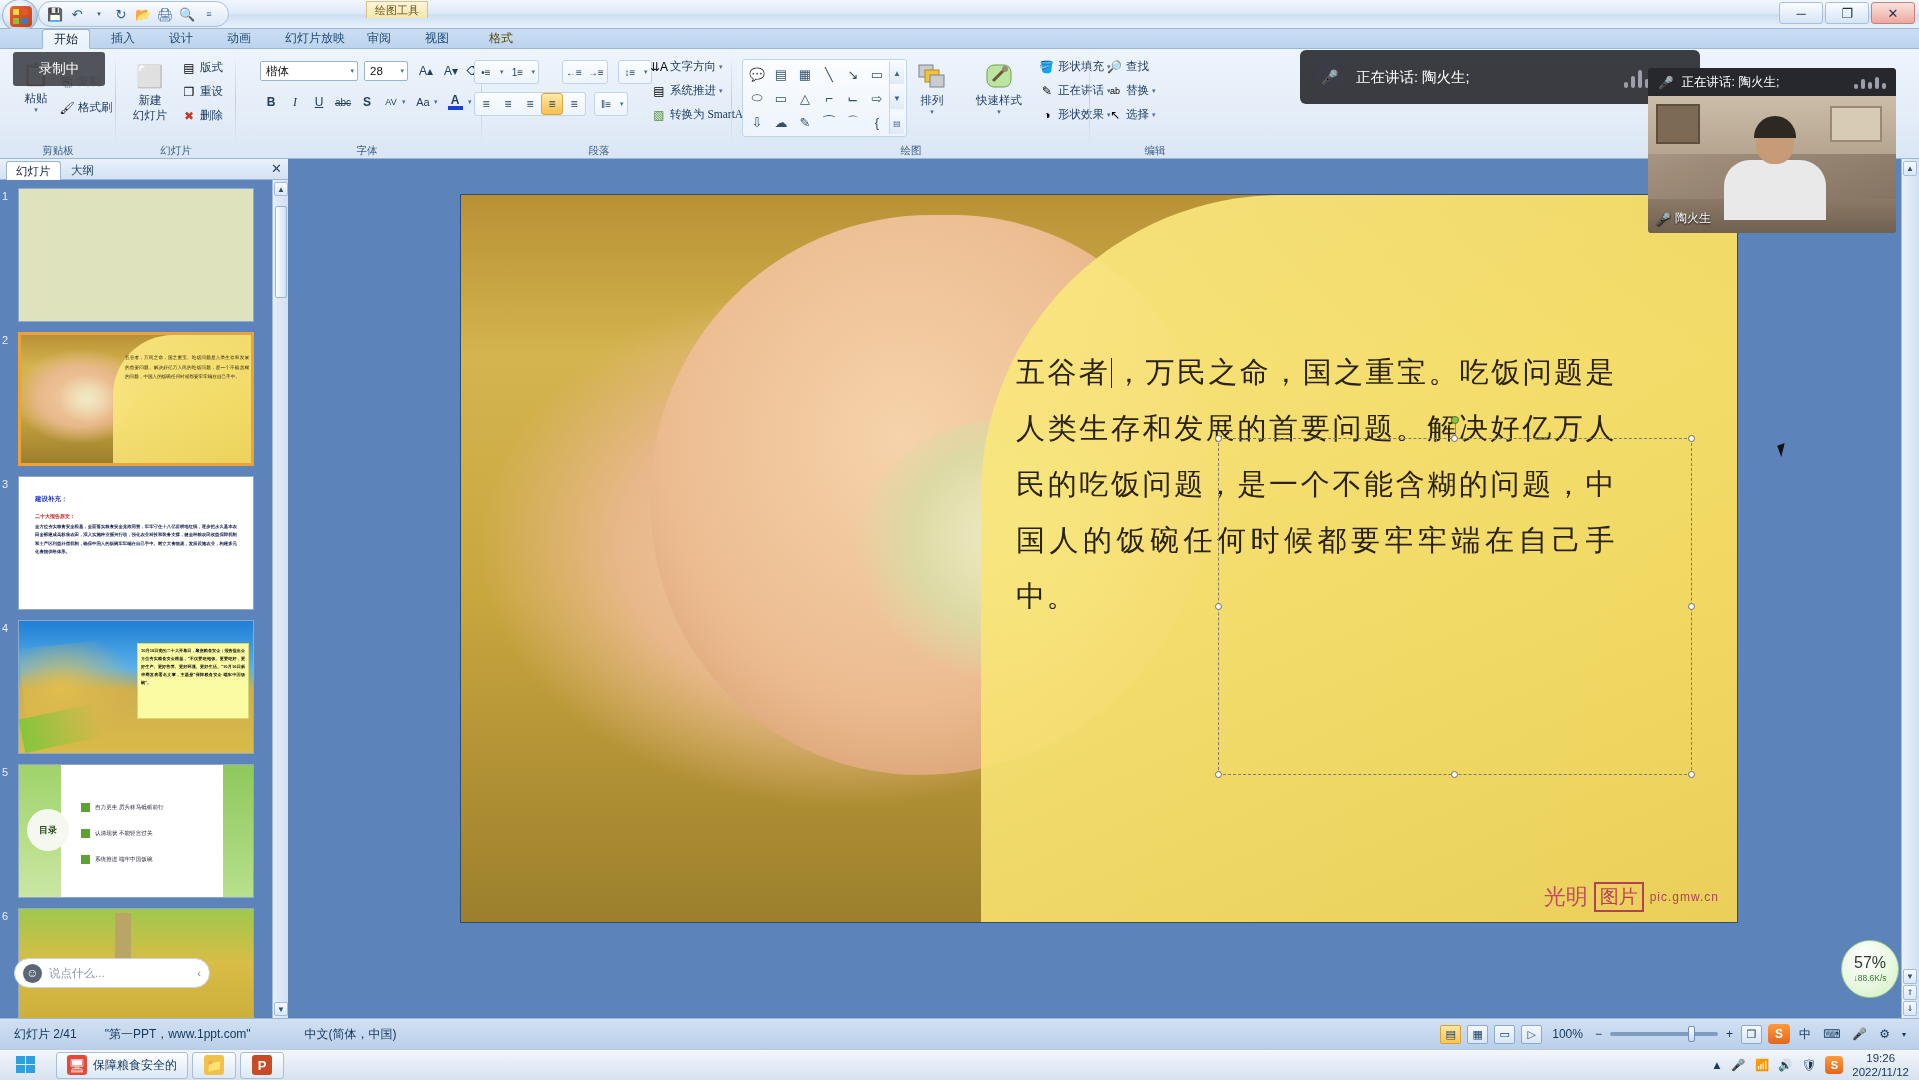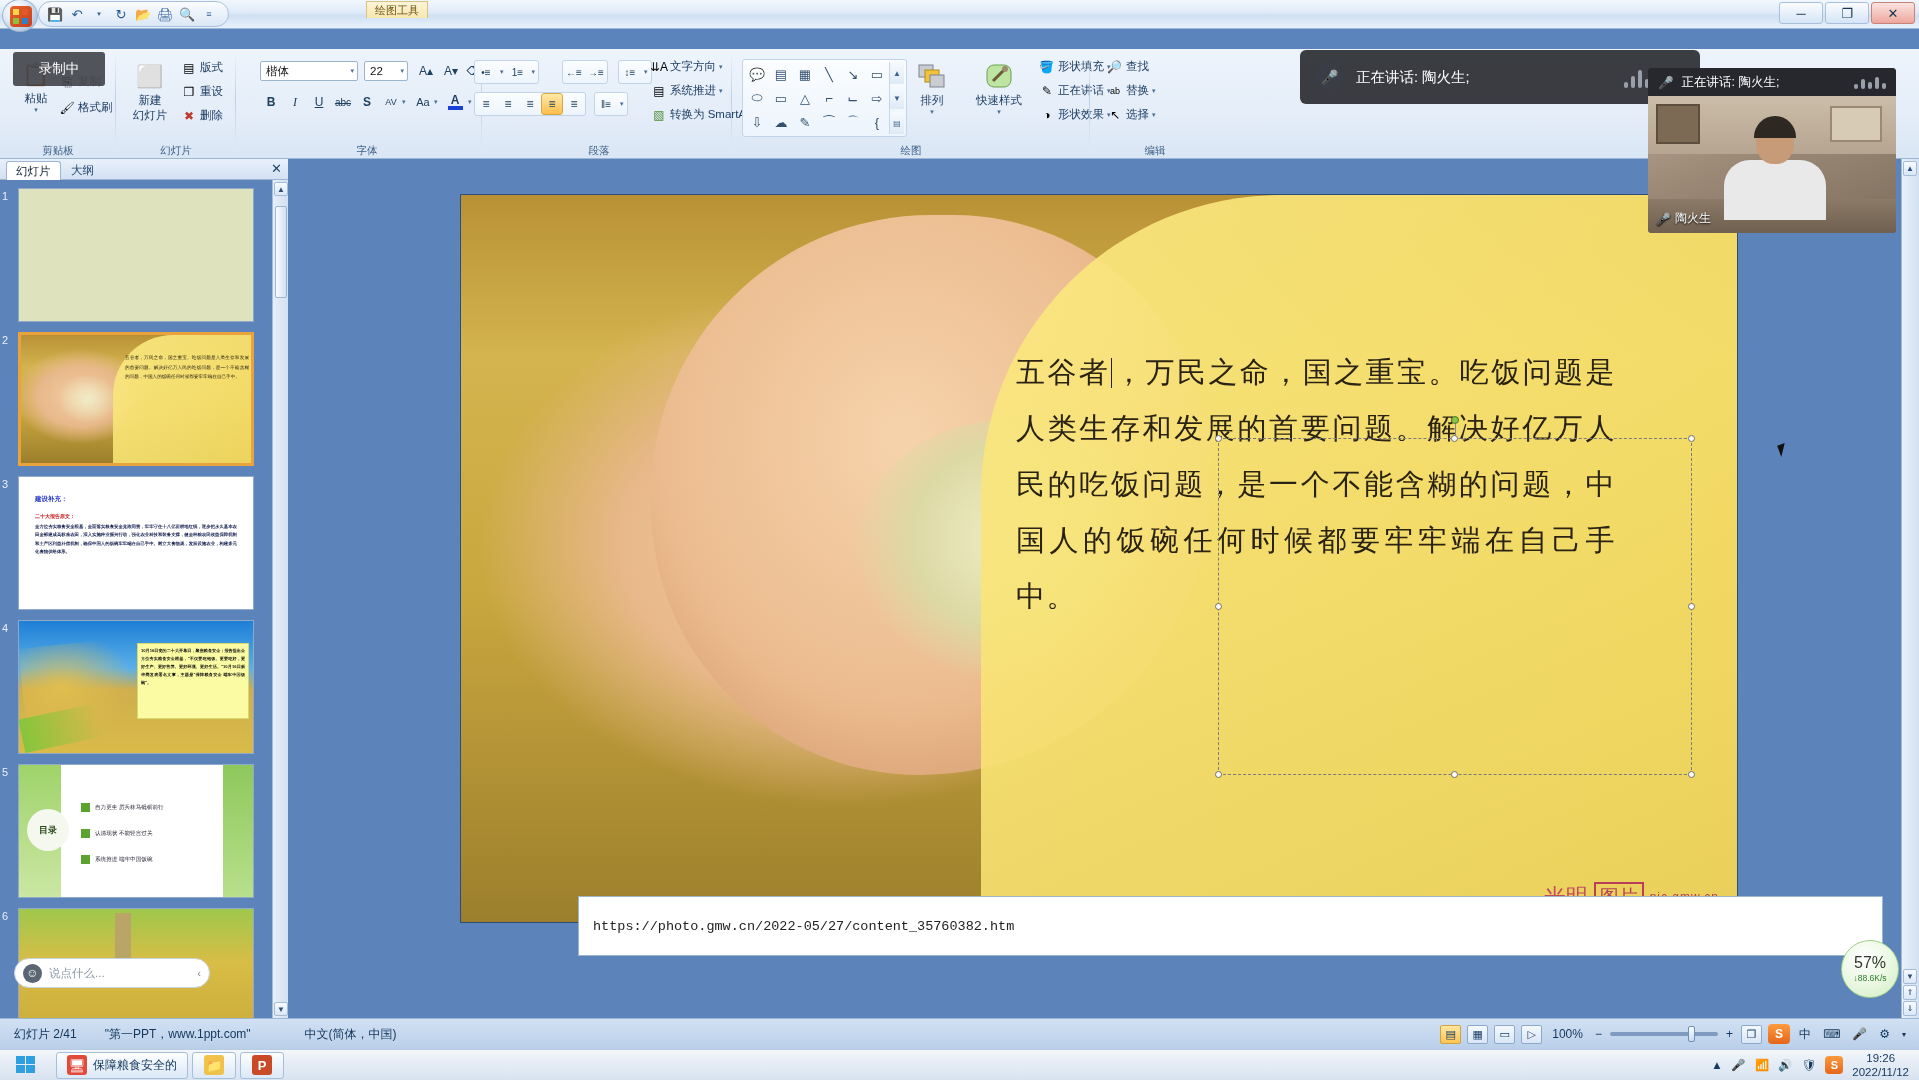--- a/index.html
+++ b/index.html
@@ -74,21 +74,21 @@
     background:linear-gradient(180deg,#eef4fc 0%,#e4edf8 60%,#dae6f5 100%);
     border-bottom:1px solid #9cb6d4;
   }
   .grp{ position:absolute; top:0; height:110px; }
   .grp-label{
     position:absolute; bottom:1px; width:100%; text-align:center;
     font-size:10.5px; color:#3c5f86;
   }
   .grp-sep{ position:absolute; top:4px; width:1px; height:94px;
     background:linear-gradient(180deg,rgba(255,255,255,0),#bacfe8,rgba(255,255,255,0)); }
-  .lbl{ font-size:11.5px; color:#1d3d63; white-space:nowrap; }
+  .lbl{ font-size:11.5px; color:#1d3d63; white-space:nowrap;font-family:Liberation Serif, serif; }
   .bigbtn{ display:flex; flex-direction:column; align-items:center; width:56px; }
   .bigico{ width:32px; height:32px; display:flex; align-items:center; justify-content:center; font-size:22px;}
   .smallbtn{ display:flex; align-items:center; gap:3px; height:21px; padding:0 3px; }
   .smallico{ width:16px; height:16px; display:flex; align-items:center; justify-content:center; font-size:12px;}
   .caret{ font-size:7px; color:#4a6d96; }
   .tbtn{
     width:22px;height:22px;display:flex;align-items:center;justify-content:center;
     font-size:12px;color:#20415f;border:1px solid transparent;border-radius:3px;
   }
   .tbtn.on{ background:linear-gradient(180deg,#ffe9a8,#ffbe4d); border-color:#d8a93c;}
@@ -328,20 +328,30 @@
     <div class="ctx-tab">绘图工具</div>
 
 
     <div class="wbtns">
       <div class="wbtn">─</div>
       <div class="wbtn">❐</div>
       <div class="wbtn close">✕</div>
     </div>
   </div>
 
+  <div class="tabstrip">
+    <div class="tab active" style="left:42px">开始</div>
+    <div class="tab" style="left:100px">插入</div>
+    <div class="tab" style="left:158px">设计</div>
+    <div class="tab" style="left:216px">动画</div>
+    <div class="tab" style="left:274px">幻灯片放映</div>
+    <div class="tab" style="left:356px">审阅</div>
+    <div class="tab" style="left:414px">视图</div>
+    <div class="tab ctx" style="left:478px">格式</div>
+  </div>
 
   <div class="ribbon">
 
     <div class="grp" style="left:0;width:116px">
       <div style="position:absolute;left:8px;top:10px">
         <div class="bigbtn">
           <span class="bigico">📋</span>
           <span class="lbl">粘贴</span>
           <span class="caret">▾</span>
         </div>
@@ -382,21 +392,21 @@
       <div class="grp-label">幻灯片</div>
       <div class="grp-sep" style="right:0"></div>
     </div>
 
     <div class="grp" style="left:252px;width:230px">
       <div class="combo" style="position:absolute;left:8px;top:12px;width:98px">
         <span>楷体</span>
         <span class="caret">▾</span>
       </div>
       <div class="combo" style="position:absolute;left:112px;top:12px;width:44px">
-        <span>22</span>
+        <span>28</span>
         <span class="caret">▾</span>
       </div>
       <div class="tbtn" style="position:absolute;left:162px;top:11px;width:24px">A▴</div>
       <div class="tbtn" style="position:absolute;left:188px;top:11px;width:22px">A▾</div>
       <div class="tbtn" style="position:absolute;left:212px;top:11px">⌫</div>
 
       <div class="tbtn" style="position:absolute;left:8px;top:42px;font-weight:bold">B</div>
       <div class="tbtn" style="position:absolute;left:32px;top:42px;font-style:italic;font-family:'Liberation Serif',serif">I</div>
       <div class="tbtn" style="position:absolute;left:56px;top:42px;text-decoration:underline">U</div>
       <div class="tbtn" style="position:absolute;left:80px;top:42px;text-decoration:line-through;font-size:10px">abc</div>
@@ -682,23 +692,20 @@
       <span class="hnd" style="left:-4px;top:-4px"></span>
       <span class="hnd" style="left:50%;top:-4px;margin-left:-4px"></span>
       <span class="hnd" style="right:-4px;top:-4px"></span>
       <span class="hnd" style="left:-4px;top:50%;margin-top:-4px"></span>
       <span class="hnd" style="right:-4px;top:50%;margin-top:-4px"></span>
       <span class="hnd" style="left:-4px;bottom:-4px"></span>
       <span class="hnd" style="left:50%;bottom:-4px;margin-left:-4px"></span>
       <span class="hnd" style="right:-4px;bottom:-4px"></span>
     </div>
 
-    <div class="urlbar">
-      <span>https://photo.gmw.cn/2022-05/27/content_35760382.htm</span>
-    </div>
   </div>
 
   <div class="vscroll">
     <div class="vsb" style="top:2px">▲</div>
     <div class="vsb" style="bottom:34px">▼</div>
     <div class="vsb" style="bottom:18px">⇑</div>
     <div class="vsb" style="bottom:2px">⇓</div>
   </div>
 
   <div class="status">

